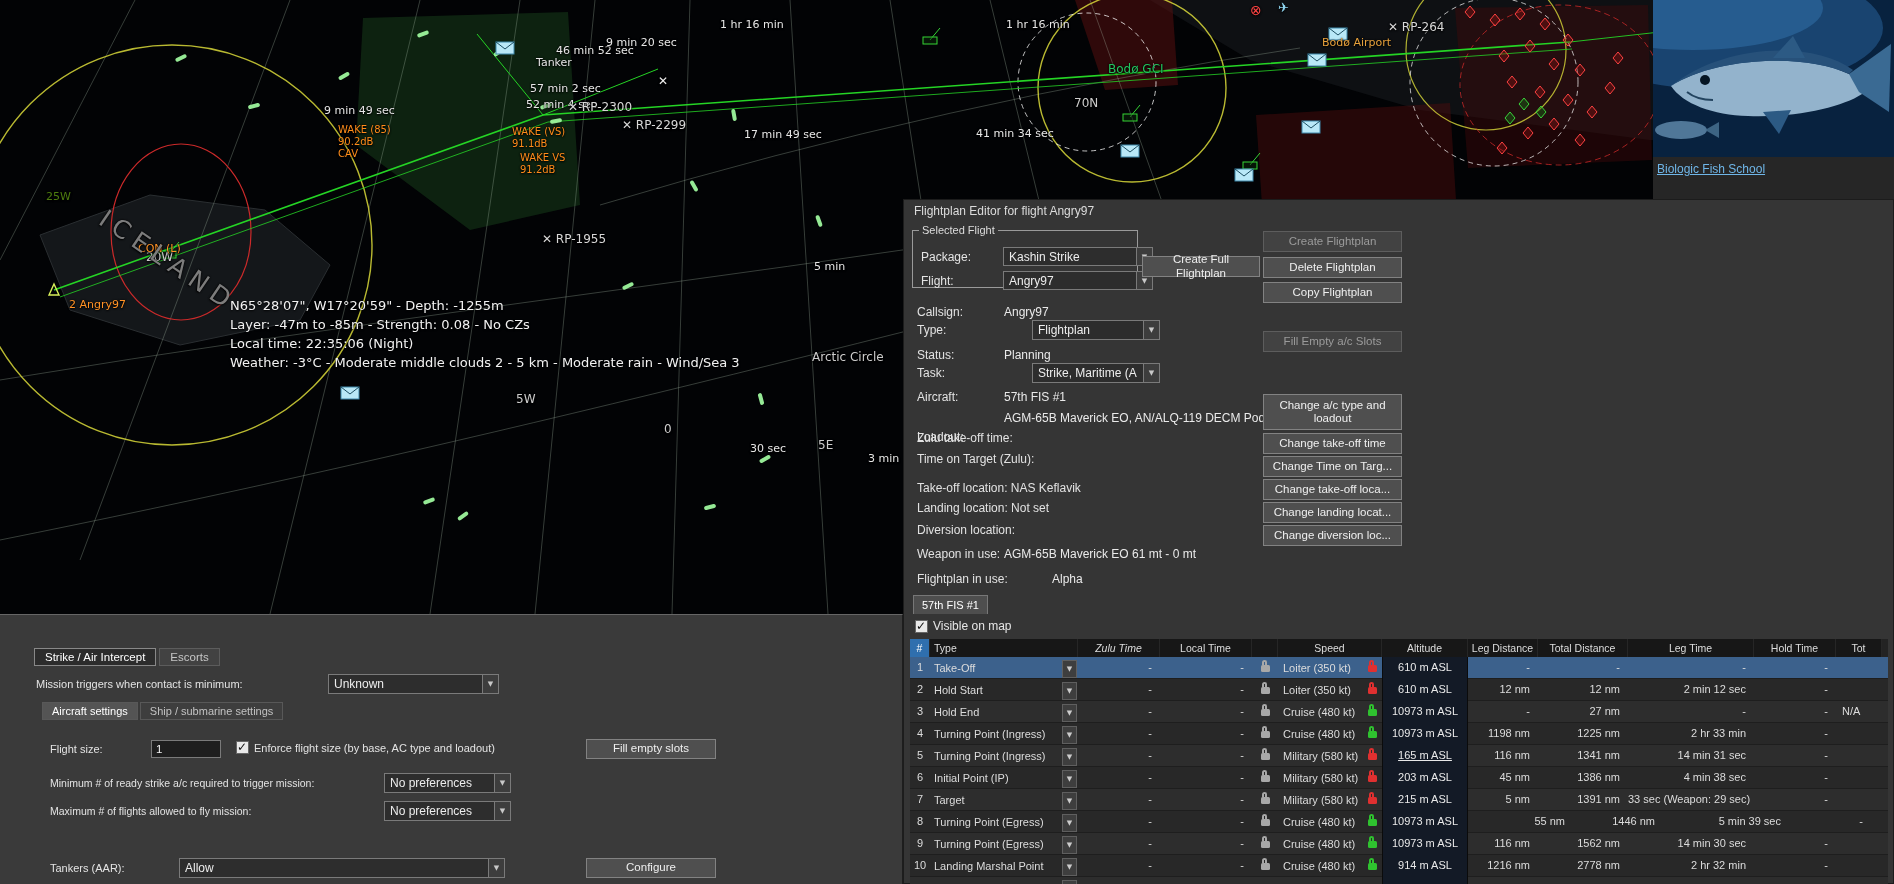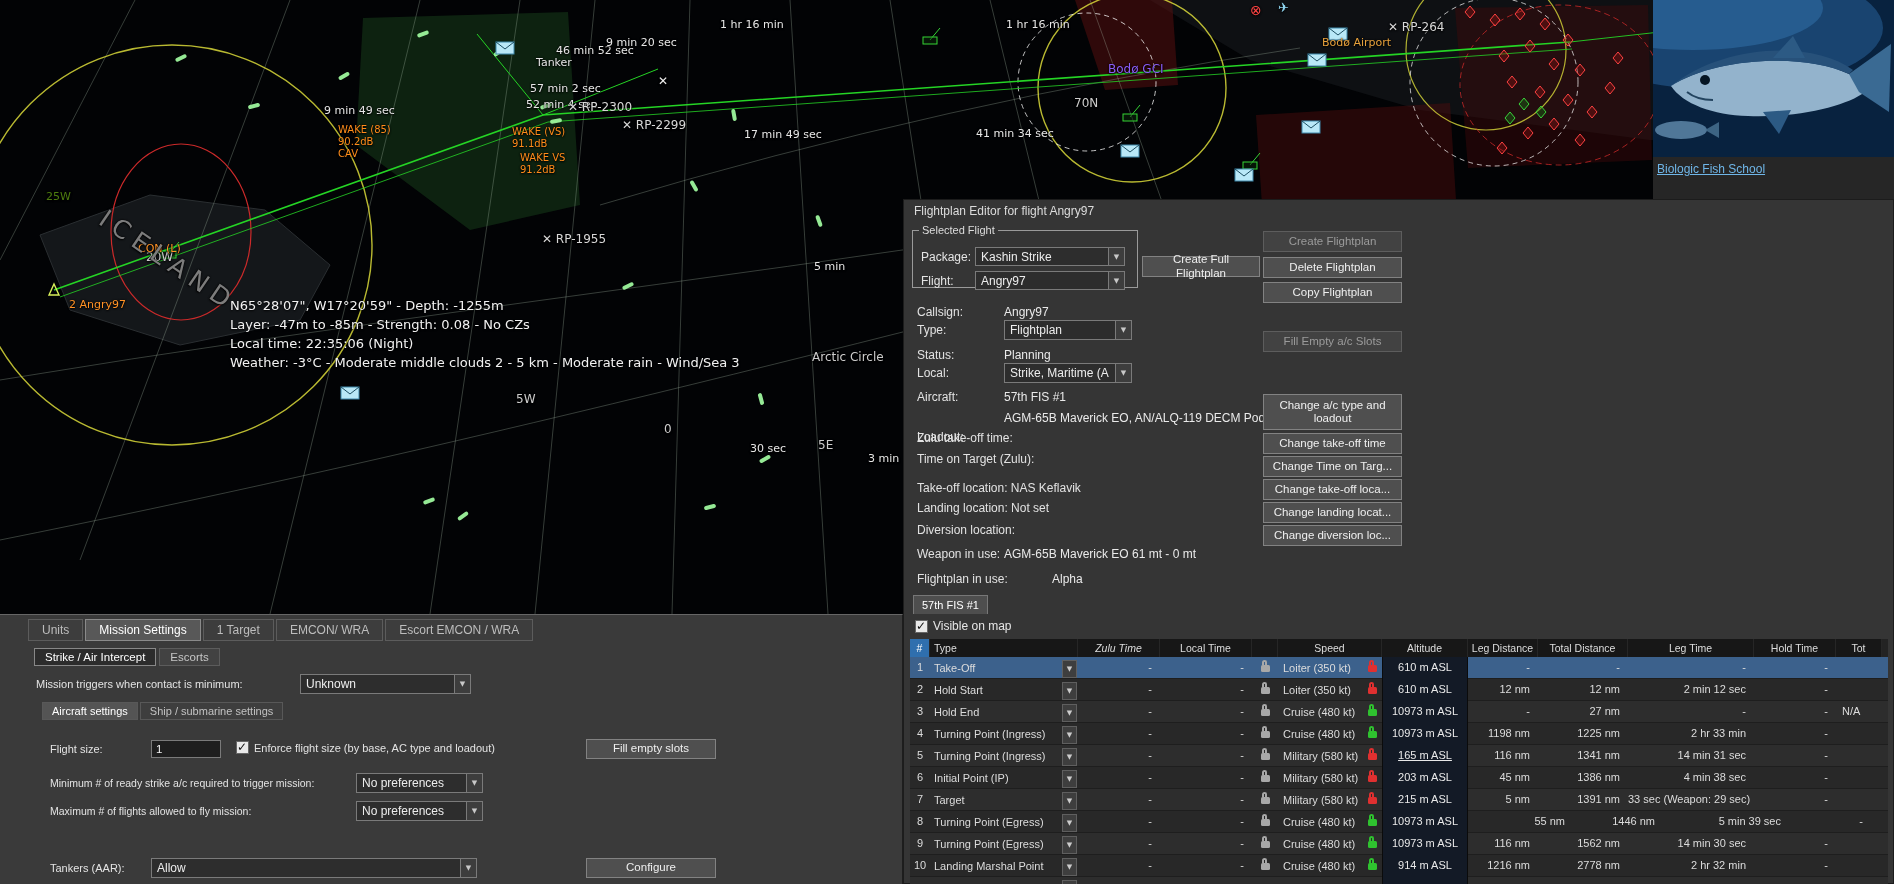--- a/index.html
+++ b/index.html
@@ -15,21 +15,21 @@
   #bio-panel{position:absolute;left:1653px;top:0;width:241px;height:199px;background:#262626;z-index:4;overflow:hidden;}
   .bp-link{height:14px;font-size:12px;color:#6fb6e8;text-decoration:underline;padding:2px 4px 0;line-height:13px;}
   .bp-sub{height:15px;font-size:12px;color:#f97316;padding:1px 4px 0;line-height:13px;margin-top:28px;}
   .bp-head{height:13px;font-size:12px;color:#f0f0f0;background:#141414;border-top:1px solid #484848;text-align:center;line-height:13px;margin-top:1px;}
   
   #fp-window{position:absolute;left:903px;top:199px;width:991px;height:685px;background:#353535;border:1px solid #1c1c1c;box-sizing:border-box;z-index:3;color:#e4e4e4;}
   .fp-title{position:absolute;left:10px;top:4px;font-size:12px;color:#dcdcdc;}
   #sel-flight{position:absolute;left:8px;top:24px;width:224px;height:62px;border:1px solid #9a9a9a;margin:0;padding:0;}
   #sel-flight legend{font-size:11px;color:#ddd;margin-left:6px;padding:0 3px;}
   .sflab{position:absolute;font-size:12px;color:#e4e4e4;}
-  .dd{position:absolute;height:20px;background:#2d2d2d;border:1px solid #7a7a7a;display:flex;align-items:center;box-sizing:border-box;}
+  .dd{position:absolute;height:20px;background:#2d2d2d;border:1px solid #7a7a7a;display:flex;align-items:center;box-sizing:border-box;margin-left:28px;}
   .dd .v{flex:1;padding:0 5px;font-size:12px;color:#ededed;white-space:nowrap;overflow:hidden;}
   .dd .arr{width:15px;align-self:stretch;background:#3d3d3d;border-left:1px solid #7a7a7a;color:#c8c8c8;font-size:7px;display:flex;align-items:center;justify-content:center;flex:none;font-family:"DejaVu Sans",sans-serif;}
   .btn{position:absolute;background:#4f4f4f;border:1px solid #828282;color:#efefef;font-size:11.5px;display:flex;align-items:center;justify-content:center;text-align:center;box-sizing:border-box;line-height:1.15;padding:0 4px;}
   .btn.disabled{color:#9b9b9b;background:#424242;border-color:#5d5d5d;}
   .flab{position:absolute;font-size:12px;color:#e2e2e2;white-space:nowrap;}
   .fvalue{position:absolute;font-size:12px;color:#eaeaea;white-space:nowrap;}
   #unit-tab{position:absolute;left:9px;top:395px;height:18px;padding:0 8px;background:#4e4e4e;border:1px solid #777;border-bottom:none;font-size:11px;line-height:18px;color:#fff;}
   #visible-row{position:absolute;left:11px;top:419px;display:flex;gap:5px;align-items:center;font-size:12px;color:#e6e6e6;}
   .cb{width:13px;height:13px;background:#e9e9e9;border:1px solid #666;position:relative;flex:none;box-sizing:border-box;}
   .cb.checked:before{content:"\2713";position:absolute;left:0;top:-2px;font-size:12px;font-weight:bold;color:#111;font-family:"DejaVu Sans",sans-serif;}
@@ -222,21 +222,21 @@
       <div class="mlabel" style="left: 1074px; top: 96px; color: rgb(204, 204, 204); font-size: 12px;">70N</div>
       <div class="mlabel" style="left: 46px; top: 190px; color: #4d7c0f; font-size: 11px;">25W</div>
       <div class="mlabel" style="left: 146px; top: 250px; color: rgb(204, 204, 204); font-size: 12px;">20W</div>
       <div class="mlabel" style="left: 516px; top: 392px; color: rgb(204, 204, 204); font-size: 12px;">5W</div>
       <div class="mlabel" style="left: 664px; top: 422px; color: rgb(204, 204, 204); font-size: 12px;">0</div>
       <div class="mlabel" style="left: 818px; top: 438px; color: rgb(204, 204, 204); font-size: 12px;">5E</div>
       <div class="mlabel" style="left: 814px; top: 260px; color: rgb(230, 230, 230); font-size: 11px;">5 min</div>
       <div class="mlabel" style="left: 750px; top: 442px; color: rgb(230, 230, 230); font-size: 11px;">30 sec</div>
       <div class="mlabel" style="left: 868px; top: 452px; color: rgb(230, 230, 230); font-size: 11px;">3 min</div>
       <div class="mlabel" style="left: 812px; top: 350px; color: rgb(204, 204, 204); font-size: 12px;">Arctic Circle</div>
-      <div class="mlabel" style="left: 1108px; top: 62px; color: #8b5cf6; font-size: 12px;">Bodø GCI</div>
+      <div class="mlabel" style="left: 1108px; top: 62px; color: #22c55e; font-size: 12px;">Bodø GCI</div>
       <div class="mlabel" style="left: 1322px; top: 36px; color: rgb(232, 162, 60); font-size: 11px;">Bodø Airport</div>
       <div class="mlabel" style="left: 138px; top: 242px; color: rgb(255, 146, 38); font-size: 11px;">CON (L)</div>
       <div class="mlabel" style="left: 69px; top: 298px; color: rgb(255, 146, 38); font-size: 11px;">2 Angry97</div>
       <div class="mlabel" style="left: 338px; top: 124px; color: rgb(255, 140, 26); font-size: 10px;">WAKE (85)
 90.2dB
 CAV</div>
       <div class="mlabel" style="left: 512px; top: 126px; color: rgb(255, 140, 26); font-size: 10px;">WAKE (VS)
 91.1dB</div>
       <div class="mlabel" style="left: 520px; top: 152px; color: rgb(255, 140, 26); font-size: 10px;">WAKE VS
 91.2dB</div>
@@ -301,21 +301,21 @@
     <div id="fp-fields" style="position:absolute;left:0;top:0;width:100%;height:100%">
         <div class="flab" style="left: 13px; top: 105px;">Callsign:</div>
         <div class="fvalue" style="left: 100px; top: 105px;">Angry97</div>
         <div class="flab" style="left: 13px; top: 123px;">Type:</div>
         <div class="dd" style="left: 100px; top: 120px; width: 128px;">
           <span class="v">Flightplan</span>
           <span class="arr">▼</span>
         </div>
         <div class="flab" style="left: 13px; top: 148px;">Status:</div>
         <div class="fvalue" style="left: 100px; top: 148px;">Planning</div>
-        <div class="flab" style="left: 13px; top: 166px;">Local:</div>
+        <div class="flab" style="left: 13px; top: 166px;">Task:</div>
         <div class="dd" style="left: 100px; top: 163px; width: 128px;">
           <span class="v">Strike, Maritime (A</span>
           <span class="arr">▼</span>
         </div>
         <div class="flab" style="left: 13px; top: 190px;">Aircraft:</div>
         <div class="fvalue" style="left: 100px; top: 190px;">57th FIS #1</div>
         <div class="flab" style="left: 13px; top: 211px; margin-top: 19px;">Loadout:</div>
         <div class="fvalue" style="left: 100px; top: 211px;">AGM-65B Maverick EO, AN/ALQ-119 DECM Pod</div>
         <div class="flab" style="left: 13px; top: 231px;">Zulu take-off time:</div>
         <div class="flab" style="left: 13px; top: 252px;">Time on Target (Zulu):</div>
@@ -595,27 +595,20 @@
             <div class="wcell c8" style="width: 90px;"></div>
             <div class="wcell c9" style="width: 126px;"></div>
             <div class="wcell c10" style="width: 82px;"></div>
             <div class="wcell c11" style="width: 46px;"></div>
           </div>
         </div>
     </div>
   </div>
 
   <div id="mission-panel">
-    <div id="mp-tabs">
-        <div class="tab">Units</div>
-        <div class="tab active">Mission Settings</div>
-        <div class="tab">1 Target</div>
-        <div class="tab">EMCON/ WRA</div>
-        <div class="tab">Escort EMCON / WRA</div>
-      </div>
     <div id="mp-subtabs">
         <div class="stab active">Strike / Air Intercept</div>
         <div class="stab">Escorts</div>
       </div>
 
     <div class="mp-label" style="left:36px;top:63px">Mission triggers when contact is minimum:</div>
     <div class="dd" style="left:300px;top:59px;width:171px">
       <span class="v">Unknown</span>
       <span class="arr">▼</span>
     </div>

